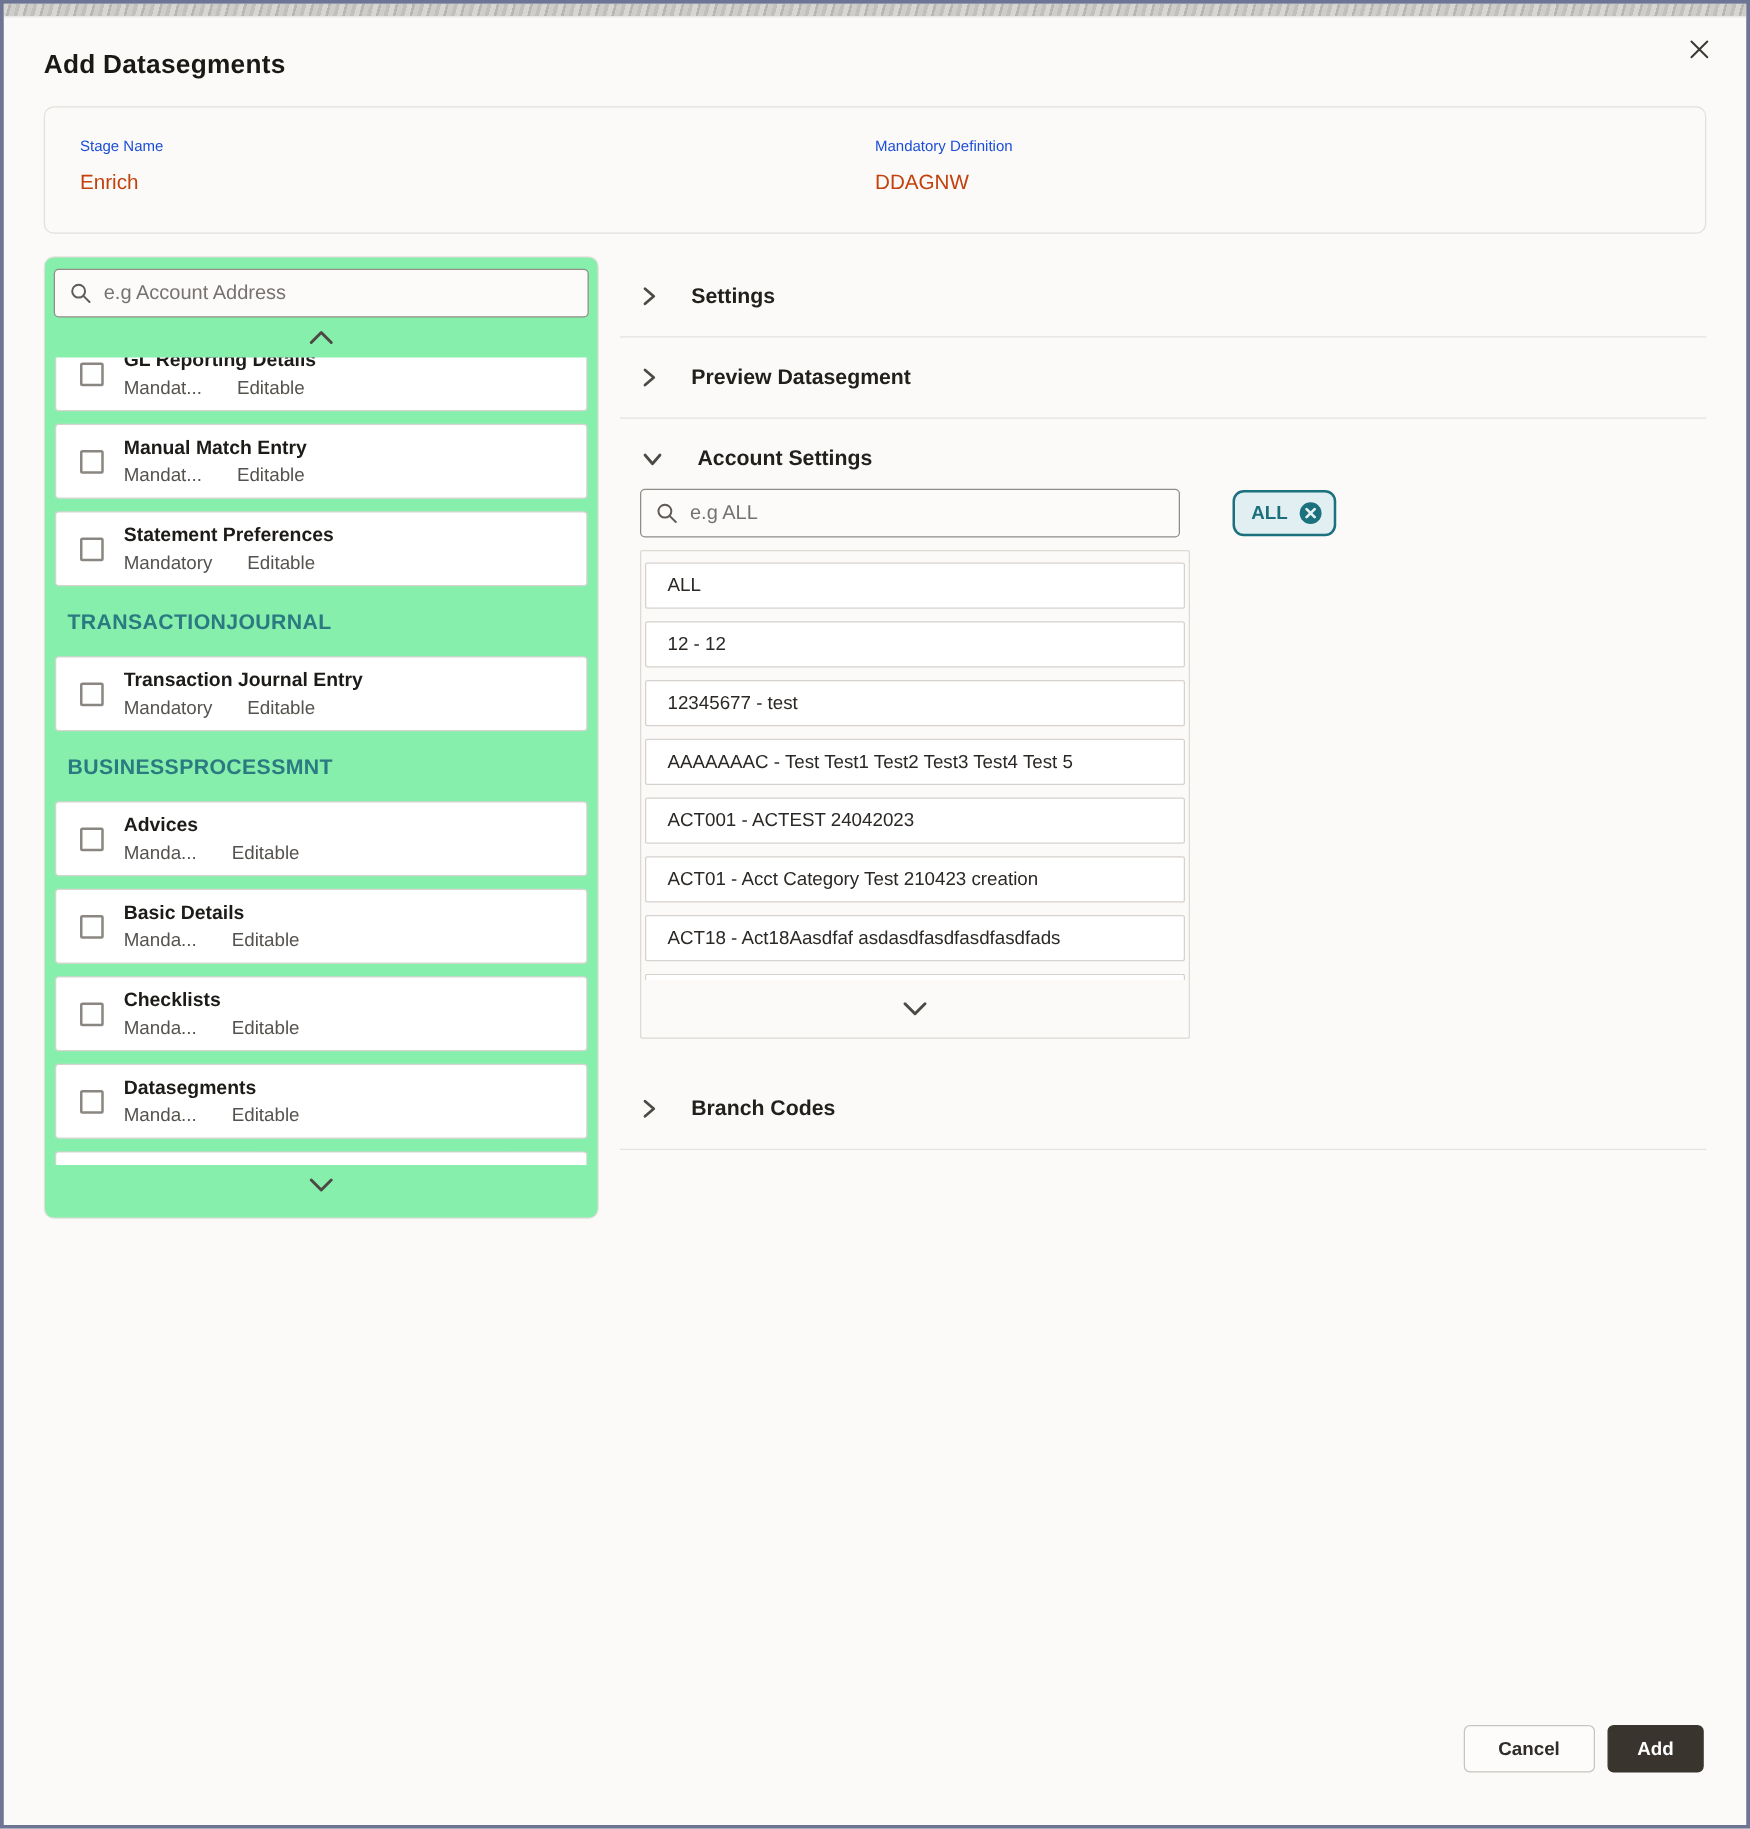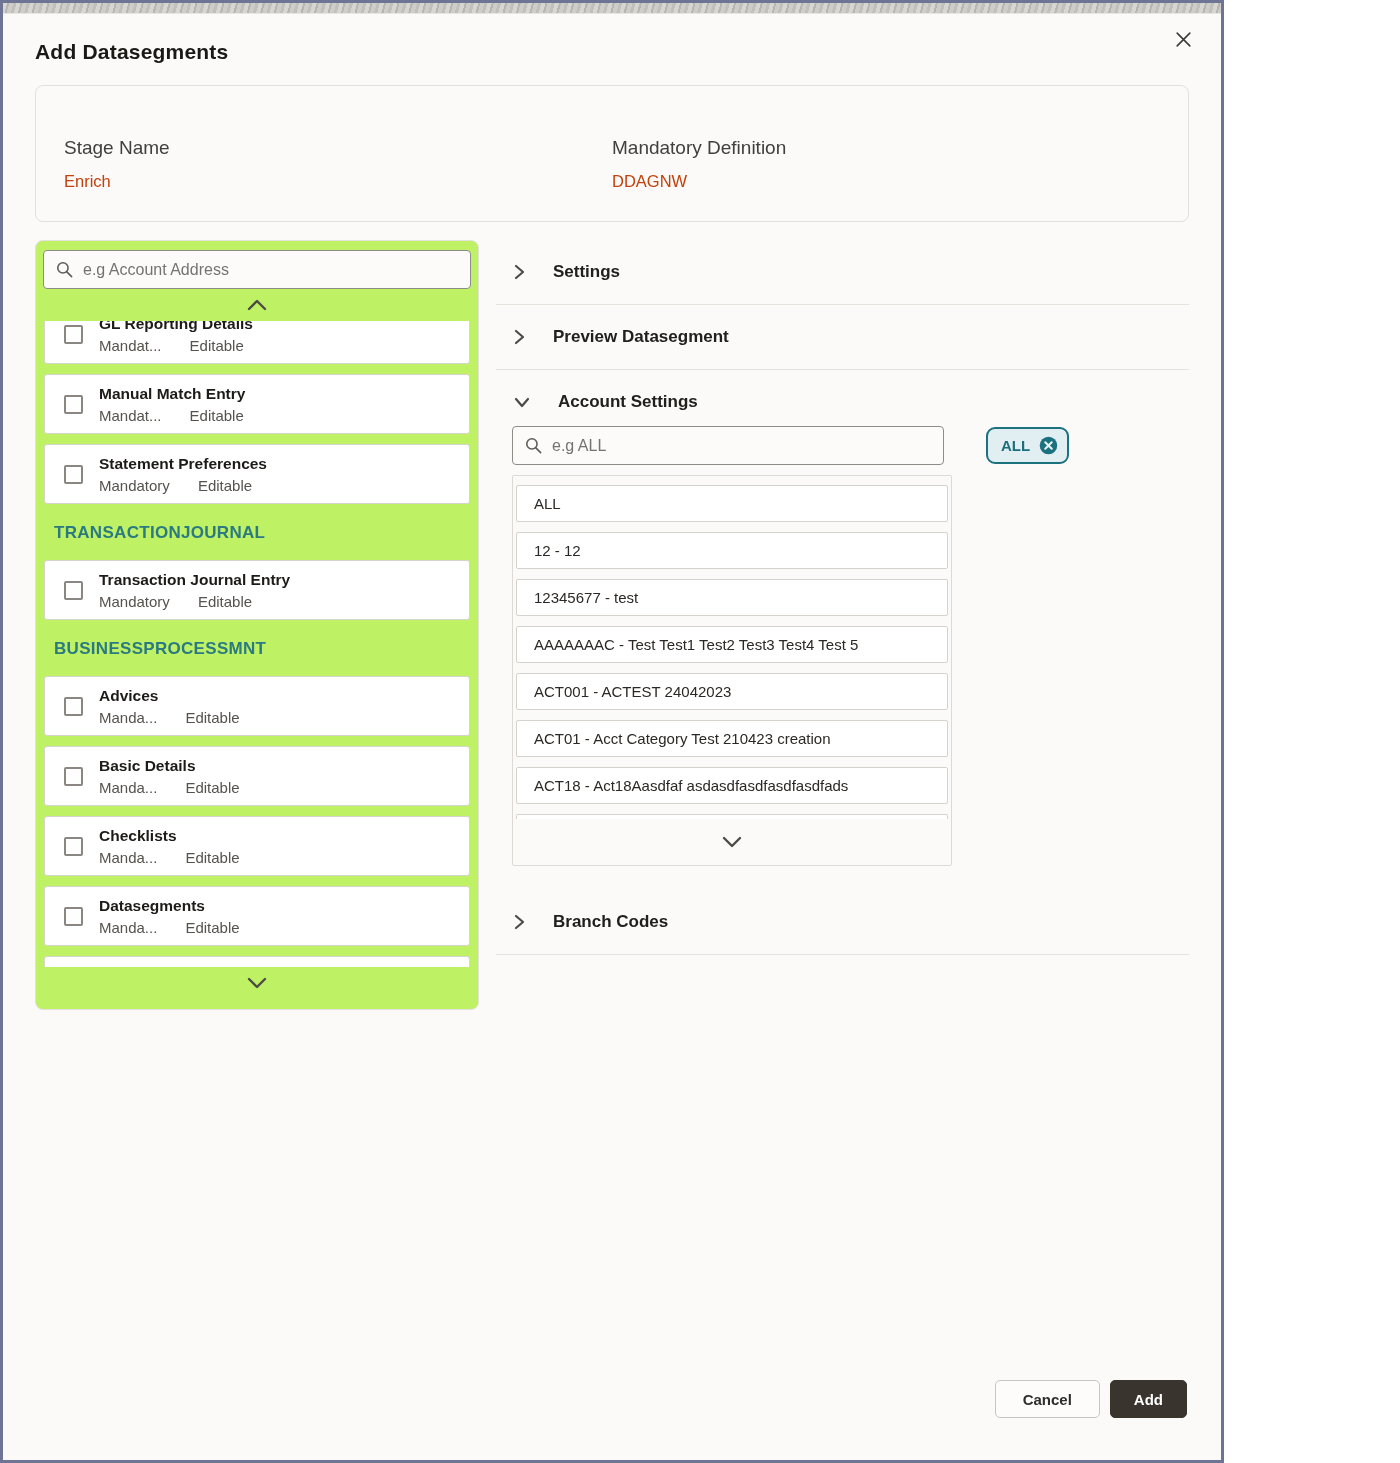--- a/index.html
+++ b/index.html
@@ -4,21 +4,21 @@
 <style>
   * { box-sizing: border-box; margin: 0; padding: 0; }
   html, body { width: 1400px; height: 1463px; }
   body {
     font-family: "Liberation Sans", "DejaVu Sans", sans-serif;
     background: #ffffff;
     overflow: hidden;
   }
   .frame {
     position: relative;
-    width: 1224px; height: 1463px;
+    width: 1400px; height: 1463px;
     border: 3px solid #6e7493;
     background: #fbfaf8;
     overflow: hidden;
   }
   .backdrop-strip {
     height: 11px;
     background: repeating-linear-gradient(105deg, #d8d6d3 0 4px, #b8b6b3 4px 6px, #cfcdca 6px 10px, #c2c0bd 10px 13px);
     border-bottom: 1px solid #e8e6e3;
   }
   .close-btn {
@@ -29,31 +29,31 @@
   }
   .modal { padding: 26px 32px 0 32px; }
   .dialog-title { font-size: 21px; font-weight: bold; color: #1b1916; letter-spacing: .2px; }
 
   .info-box {
     margin-top: 21px;
     border: 1px solid #e3dfdb; border-radius: 8px;
     padding: 24px 28px 30px 28px;
     display: grid; grid-template-columns: 1fr 1fr;
   }
-  .info-label { font-size: 19px; color: #404040; margin-top: 27px; }
+  .info-label { font-size: 12px; color: #1d4ed8; }
   .info-value { margin-top: 13px; font-size: 16.5px; color: #c2410c; }
 
   .main { display: flex; gap: 17px; margin-top: 18px; align-items: flex-start; }
 
   
   .left-panel {
     width: 444px; flex: 0 0 444px;
     border: 1px solid #e4e0dc; border-radius: 8px;
     padding: 9px 7px 10px 7px;
-    background: #bef264;
+    background: #86efac;
   }
   .search-box {
     height: 39px;
     border: 1px solid #8f8b86; border-radius: 4px;
     display: flex; align-items: center; gap: 9px;
     padding: 0 11px;
     background: #fcfbfa;
   }
   .search-box input {
     flex: 1; border: none; outline: none; background: transparent;

